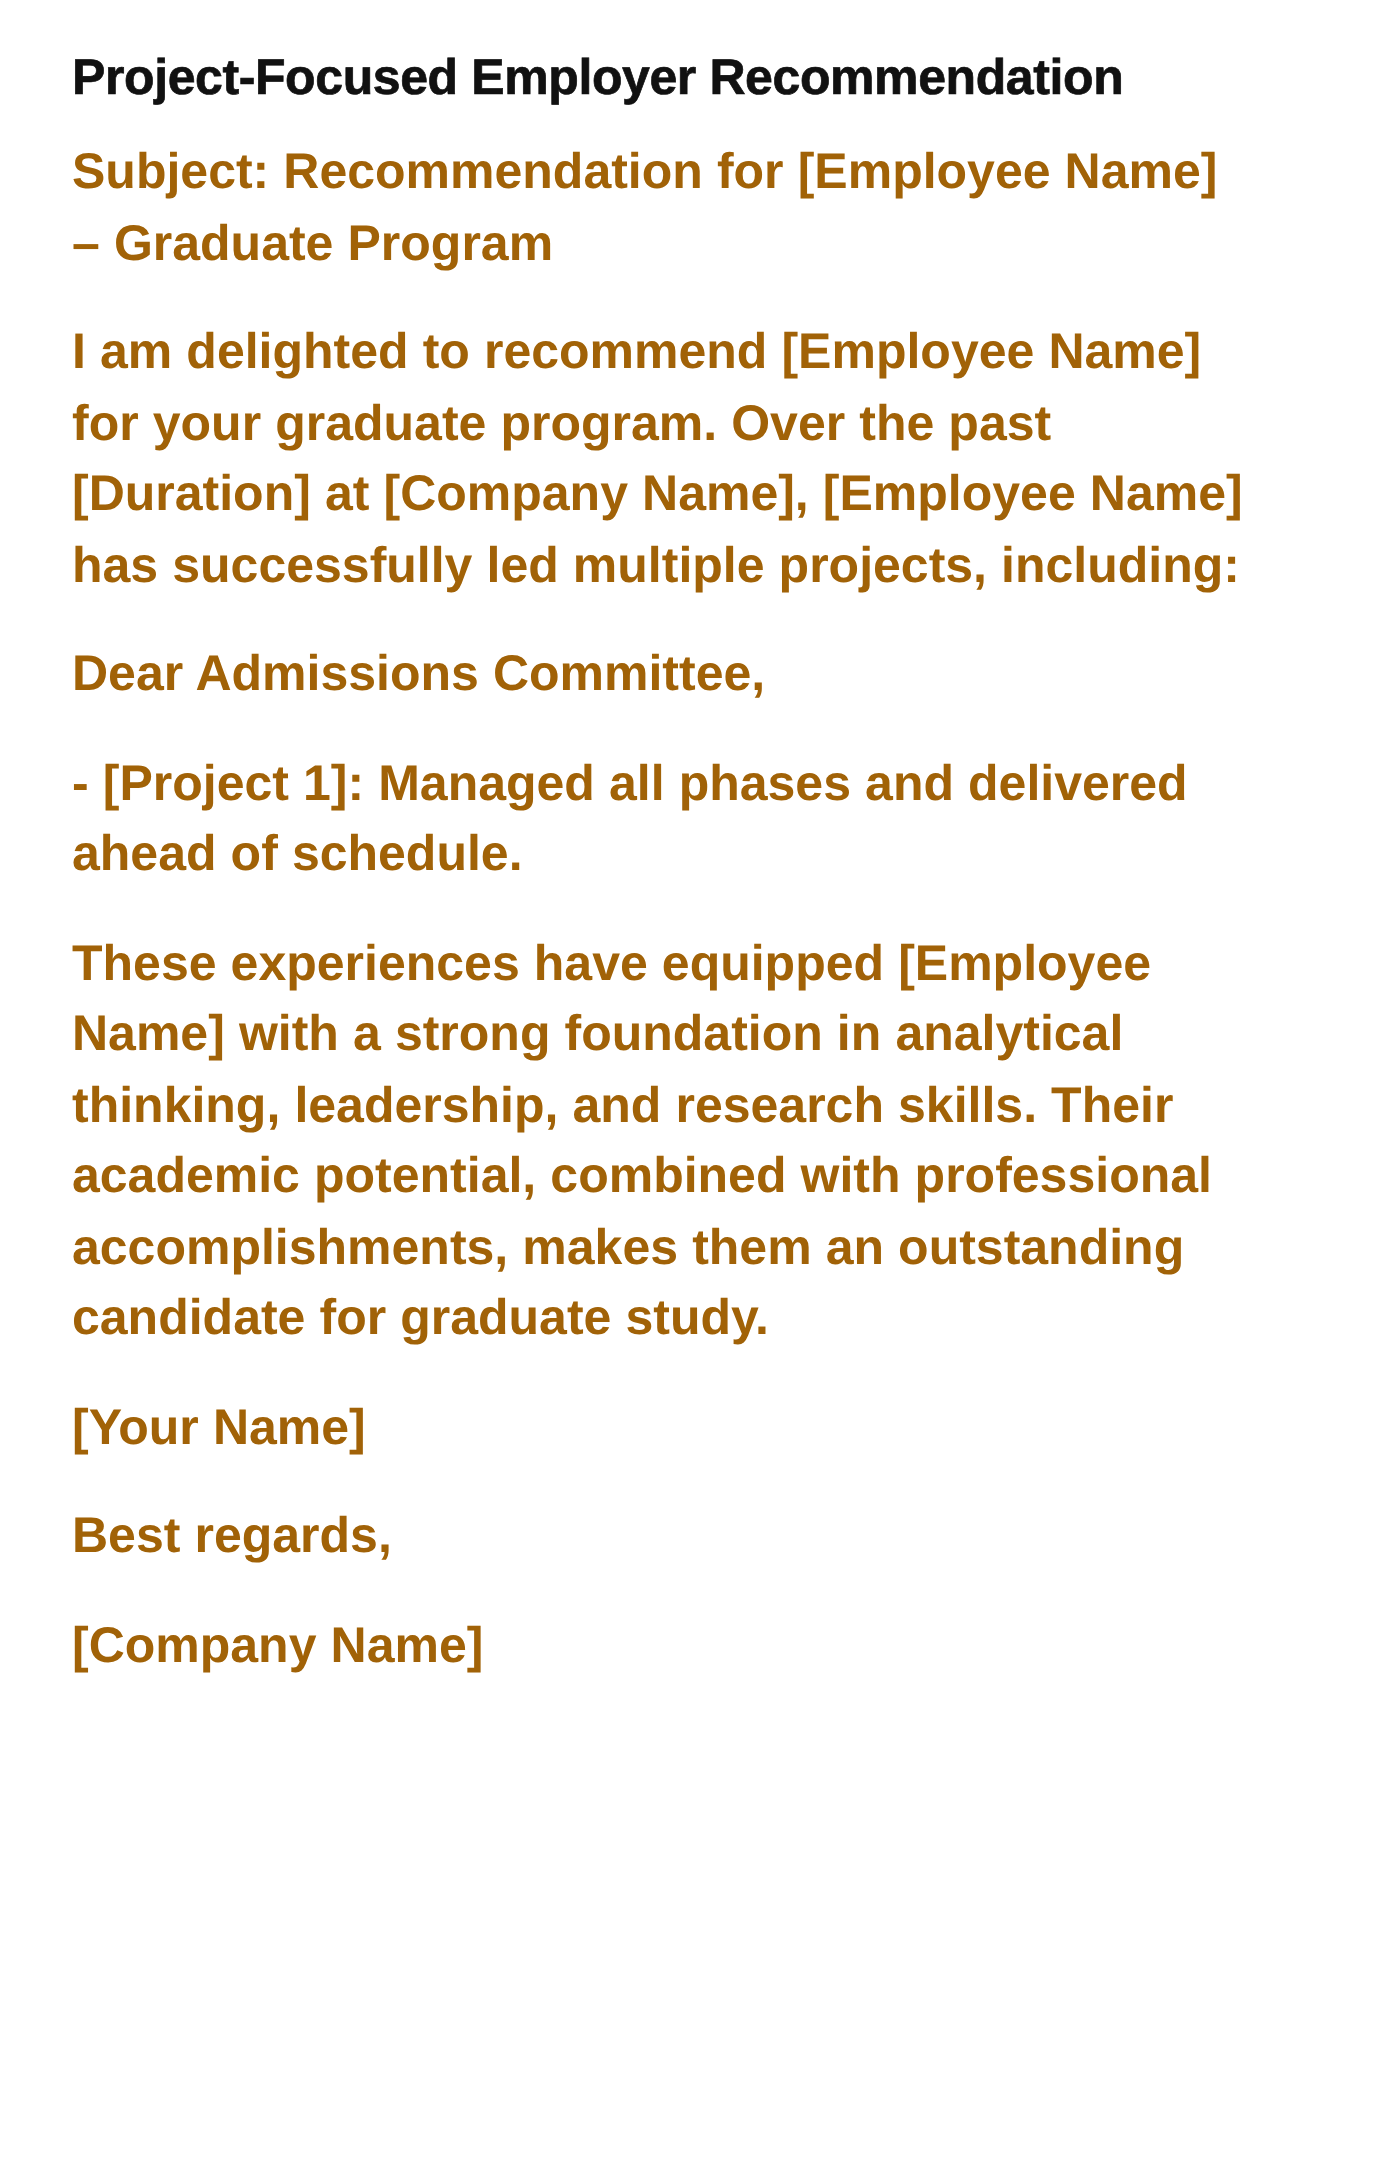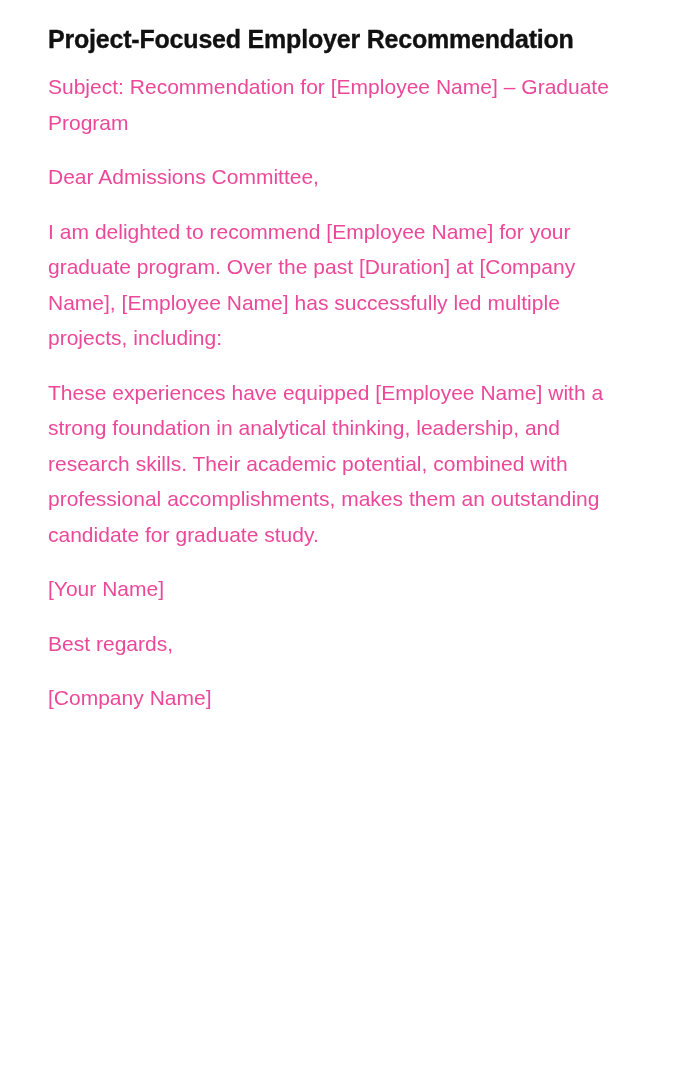--- a/index.html
+++ b/index.html
@@ -10,63 +10,64 @@
   body {
     width: 700px;
     min-height: 1088px;
     font-family: "Liberation Sans", sans-serif;
     -webkit-font-smoothing: antialiased;
   }
   .page {
     width: 700px;
     min-height: 1088px;
     box-sizing: border-box;
-    padding: 24px 40px 40px 48px;
+    padding: 24px 40px 40px 36px;
     background: #ffffff;
   }
   .doc-title {
     font-family: "Liberation Sans", sans-serif;
     font-size: 25px;
     font-weight: 700;
     line-height: 1.25;
     letter-spacing: -0.2px;
     color: #111111;
     margin: 0 0 14px 0;
     -webkit-text-stroke: 0.35px #111111;
   }
   .para {
     font-family: "Liberation Sans", sans-serif;
-    font-size: 21px;
-    font-weight: 400;
+    font-size: 25px;
+    font-weight: 700;
     line-height: 35.5px;
-    color: #ec4899;
+    color: #a16207;
     margin: 0 0 19px 0;
     max-width: 590px;
     word-spacing: 0.1px;
   }
   .para:last-child {
     margin-bottom: 16px;
   }
   .para.sig {
     max-width: 590px;
   }
 </style>
 </head>
 <body>
 
 <div class="page">
 
   <h1 class="doc-title">Project-Focused Employer Recommendation</h1>
 
   <p class="para">Subject: Recommendation for [Employee Name] – Graduate Program</p>
 
+  <p class="para">I am delighted to recommend [Employee Name] for your graduate program. Over the past [Duration] at [Company Name], [Employee Name] has successfully led multiple projects, including:</p>
+
   <p class="para">Dear Admissions Committee,</p>
 
-  <p class="para">I am delighted to recommend [Employee Name] for your graduate program. Over the past [Duration] at [Company Name], [Employee Name] has successfully led multiple projects, including:</p>
-
+  <p class="para">- [Project 1]: Managed all phases and delivered ahead of schedule.</p>
 
 
 
   <p class="para">These experiences have equipped [Employee Name] with a strong foundation in analytical thinking, leadership, and research skills. Their academic potential, combined with professional accomplishments, makes them an outstanding candidate for graduate study.</p>
 
   <p class="para sig">[Your Name]</p>
 
   <p class="para sig">Best regards,</p>
 
 

